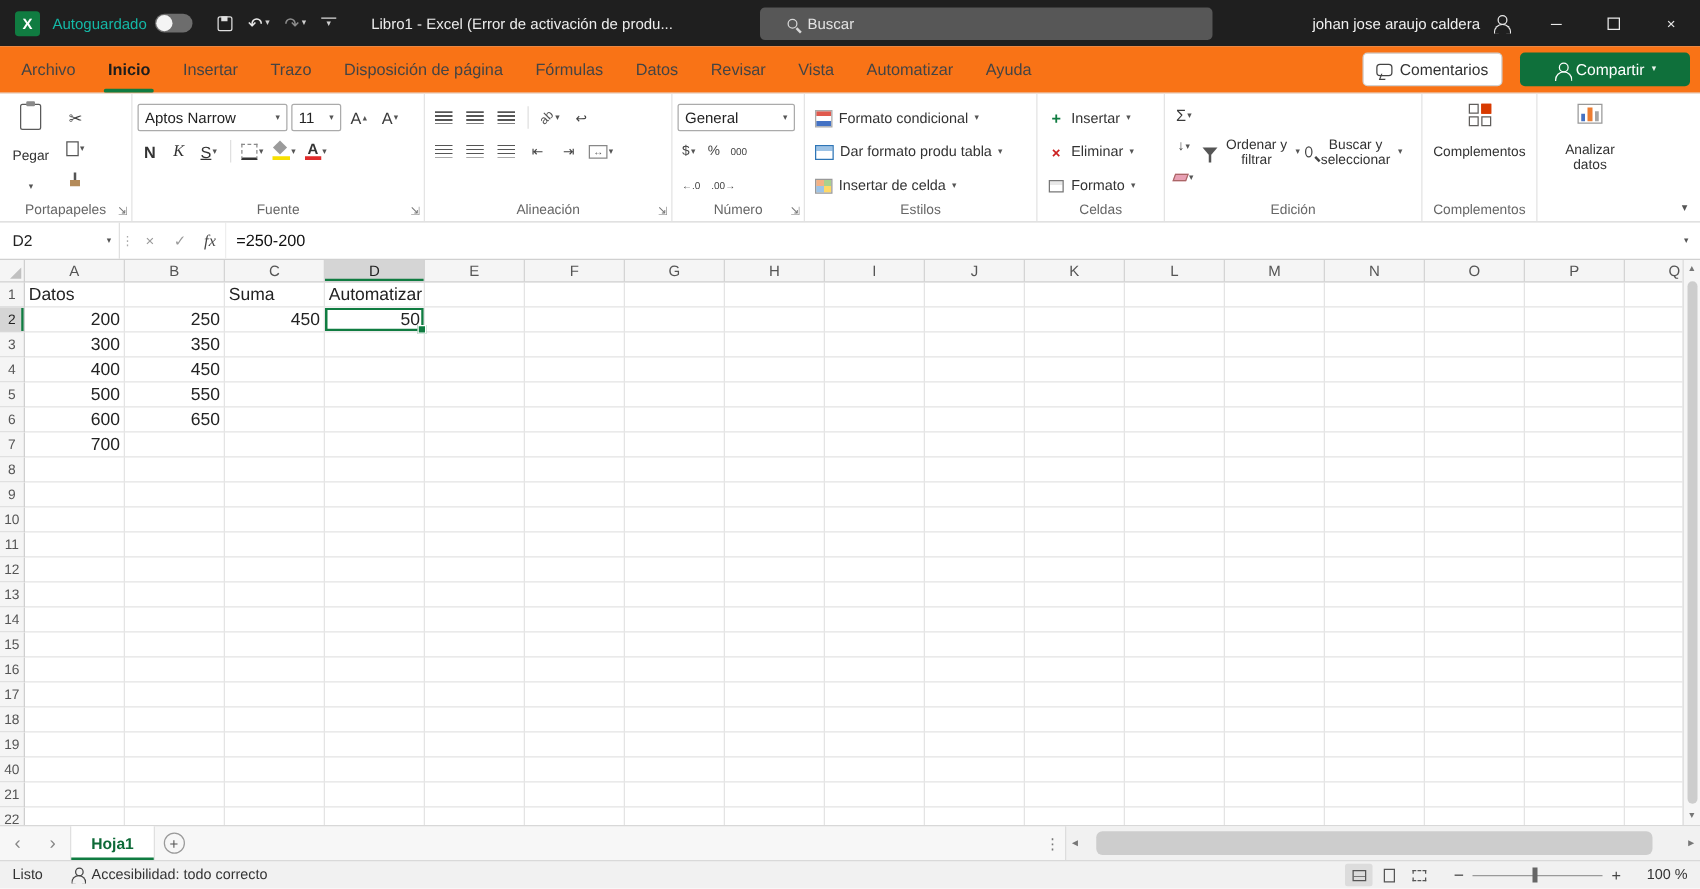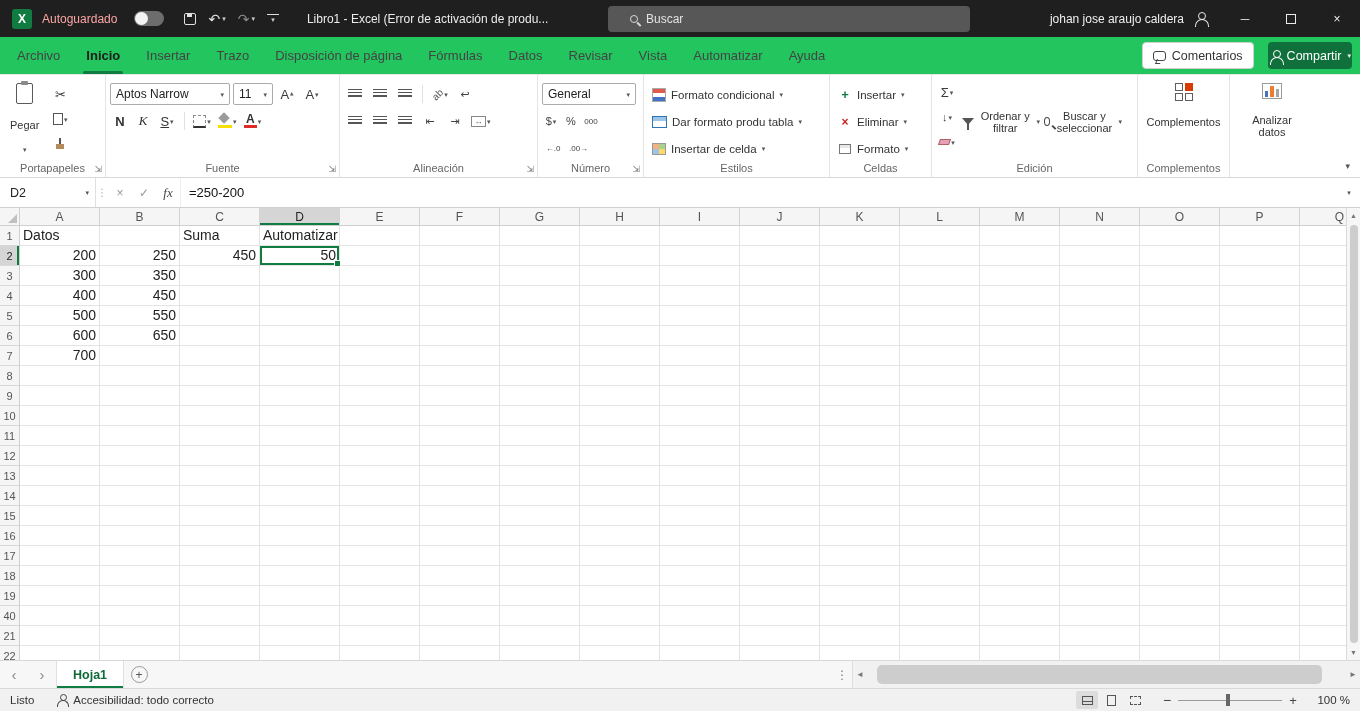--- a/index.html
+++ b/index.html
@@ -3,21 +3,21 @@
 <meta charset="utf-8">
 <style>
 *{margin:0;padding:0;box-sizing:border-box}
 html,body{width:1360px;height:711px;overflow:hidden}
 body{font-family:"Liberation Sans",sans-serif;background:#fff;color:#222;font-size:12px}
 .app{width:1360px;height:711px;display:flex;flex-direction:column;position:relative}
 
 
 .titlebar{height:37px;background:#1f1f1f;color:#fff;display:flex;align-items:center;flex:none;position:relative}
 .appicon{width:20px;height:20px;background:#107c41;border-radius:3px;color:#fff;font-weight:bold;font-size:12px;display:flex;align-items:center;justify-content:center;margin:0 10px 0 12px}
-.autosave-label{font-size:12px;color:#fca5a5;margin-right:17px}
+.autosave-label{font-size:12px;color:#14b8a6;margin-right:7px}
 .toggle{width:30px;height:15px;border-radius:8px;background:#6d6d6d;position:relative;margin-right:14px;cursor:pointer}
 .toggle .knob{position:absolute;left:1px;top:1px;width:13px;height:13px;border-radius:50%;background:#f4f4f4}
 .qat-btn{height:26px;display:flex;align-items:center;padding:0 6px;color:#e8e8e8;font-size:14px;gap:2px}
 .qat-btn.dis{color:#8d8d8d}
 .floppy{width:12px;height:12px;border:1.5px solid #e0e0e0;border-radius:2px;position:relative}
 .floppy::before{content:"";position:absolute;top:-1px;left:2px;width:5px;height:4px;background:#e0e0e0}
 .custom-qat{width:12px;border-top:1.5px solid #dcdcdc;padding-top:1px;display:flex;justify-content:center}
 .chev{font-size:7px;line-height:1;color:#555}
 .titlebar .chev{color:#cfcfcf}
 .doc-title{font-size:12px;color:#ececec;margin-left:22px;white-space:nowrap}
@@ -26,30 +26,30 @@
 .mag::after{content:"";position:absolute;width:1.5px;height:5px;background:#d8d8d8;left:7px;top:6px;transform:rotate(-45deg)}
 .tb-right{margin-left:auto;display:flex;align-items:center;height:100%}
 .user-name{font-size:12px;color:#f0f0f0;margin-right:10px;white-space:nowrap}
 .person{width:14px;height:14px;position:relative;margin-right:14px}
 .person::before{content:"";position:absolute;left:4px;top:0;width:6px;height:6px;border:1.3px solid #e8e8e8;border-radius:50%}
 .person::after{content:"";position:absolute;left:1px;top:7px;width:12px;height:7px;border:1.3px solid #e8e8e8;border-bottom:none;border-radius:7px 7px 0 0}
 .winbtn{width:46px;height:37px;display:flex;align-items:center;justify-content:center;color:#eaeaea;font-size:12px}
 .maxbox{width:10px;height:10px;border:1px solid #eaeaea}
 
 
-.tabrow{height:38px;background:#22c55e;display:flex;align-items:center;flex:none;position:relative;border-bottom:1px solid #e6e6e6}
+.tabrow{height:38px;background:#f97316;display:flex;align-items:center;flex:none;position:relative;border-bottom:1px solid #e6e6e6}
 .tabs{display:flex;height:100%;margin-left:4px}
 .mtab{padding:0 13px;display:flex;align-items:center;font-size:13px;color:#444;position:relative;cursor:pointer;white-space:nowrap}
 .mtab.active{font-weight:bold;color:#1d1d1d}
 .mtab.active::after{content:"";position:absolute;left:10px;right:10px;bottom:0;height:3px;background:#107c41;border-radius:2px}
 .tabrow-right{position:absolute;right:8px;top:5px;display:flex;gap:14px;align-items:center}
 .comments-btn{height:27px;display:flex;align-items:center;gap:6px;padding:0 10px;border:1px solid #d1d1d1;border-radius:4px;background:#fff;font-size:12.5px;color:#333;cursor:pointer}
 .bubble{width:13px;height:10px;border:1.4px solid #444;border-radius:3px;position:relative}
 .bubble::after{content:"";position:absolute;left:2px;bottom:-4px;width:4px;height:4px;border-left:1.4px solid #444;border-bottom:1.4px solid #444;transform:skewX(-20deg)}
-.share-btn{height:27px;display:flex;align-items:center;gap:6px;padding:0 1px;border-radius:4px;background:#0f703b;color:#fff;font-size:12.5px;cursor:pointer}
+.share-btn{height:27px;display:flex;align-items:center;gap:6px;padding:0 27px;border-radius:4px;background:#0f703b;color:#fff;font-size:12.5px;cursor:pointer}
 .share-btn .chev{color:#eaf4ec}
 .person.green{margin:0}
 .person.green::before,.person.green::after{border-color:#fff}
 
 
 .ribbon{height:103px;background:#fff;flex:none;display:flex;border-bottom:1px solid #d8d8d8;position:relative}
 .rgroup{position:relative;border-right:1px solid #e4e4e4;flex:none;padding:4px 4px 18px 4px}
 .glabel{position:absolute;left:0;right:0;bottom:3px;text-align:center;font-size:11px;color:#666;white-space:nowrap}
 .launcher{position:absolute;right:3px;bottom:3px;font-size:9px;color:#777;cursor:pointer;line-height:1}
 .gcontent{display:flex;gap:4px;height:100%}

